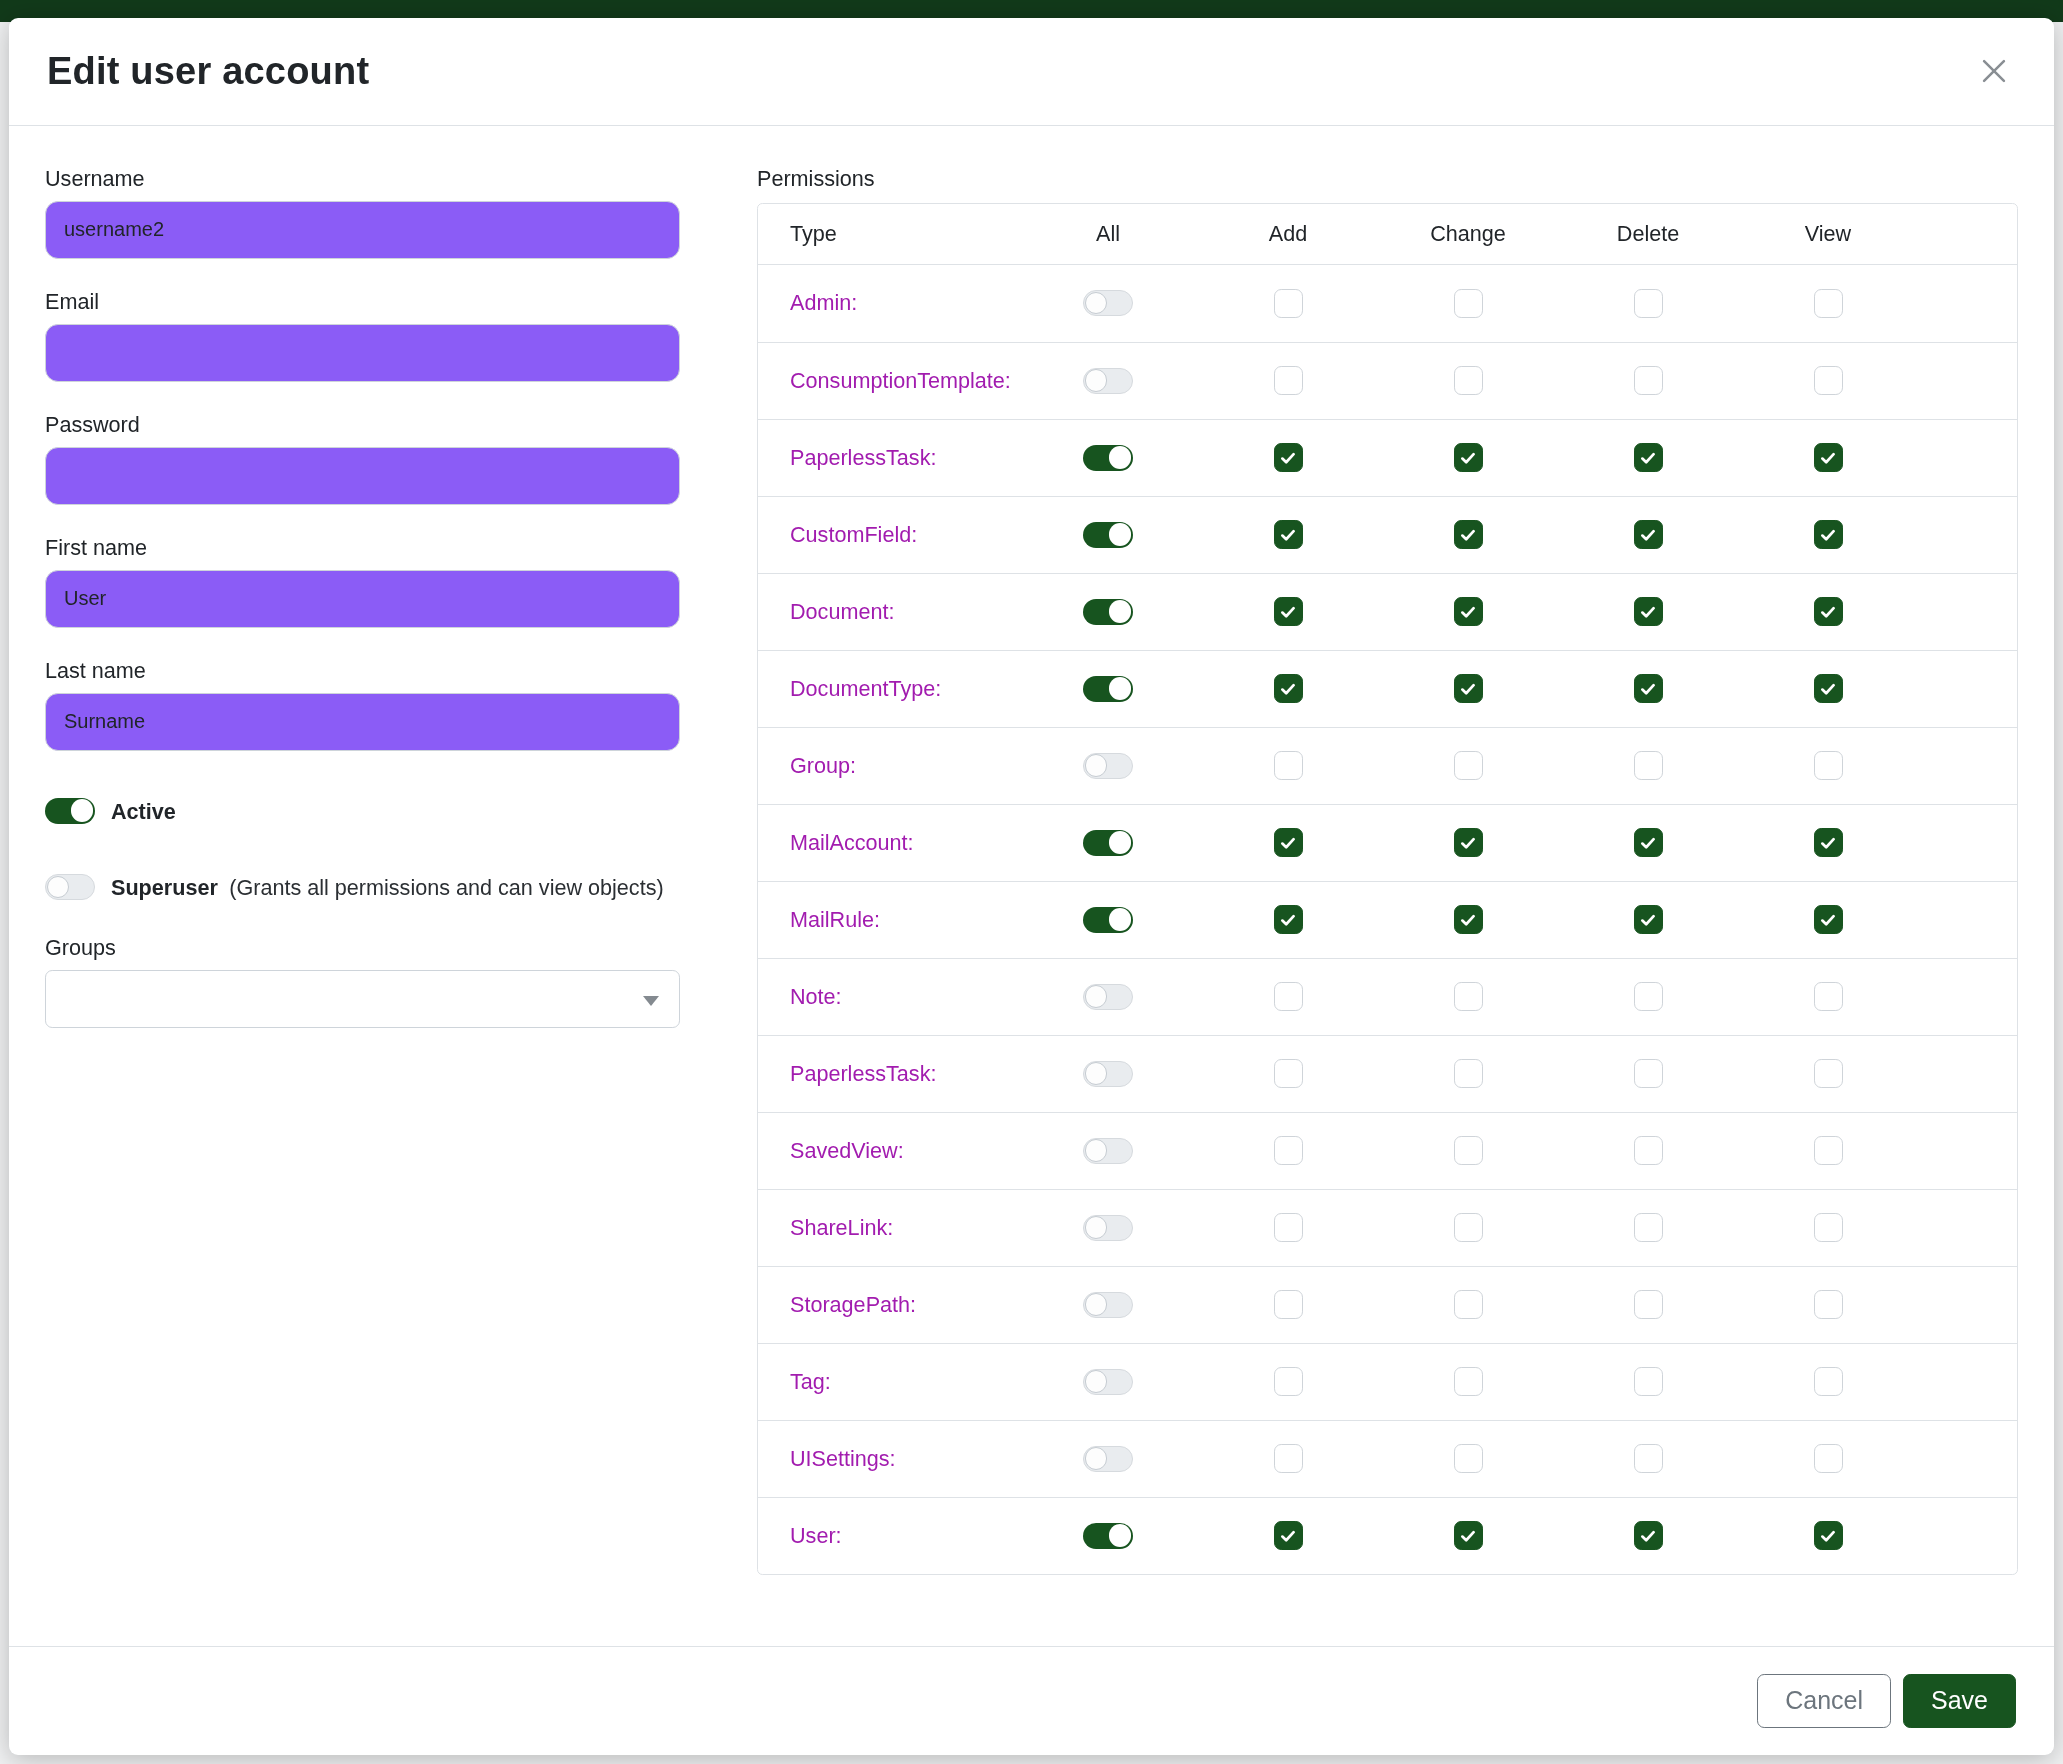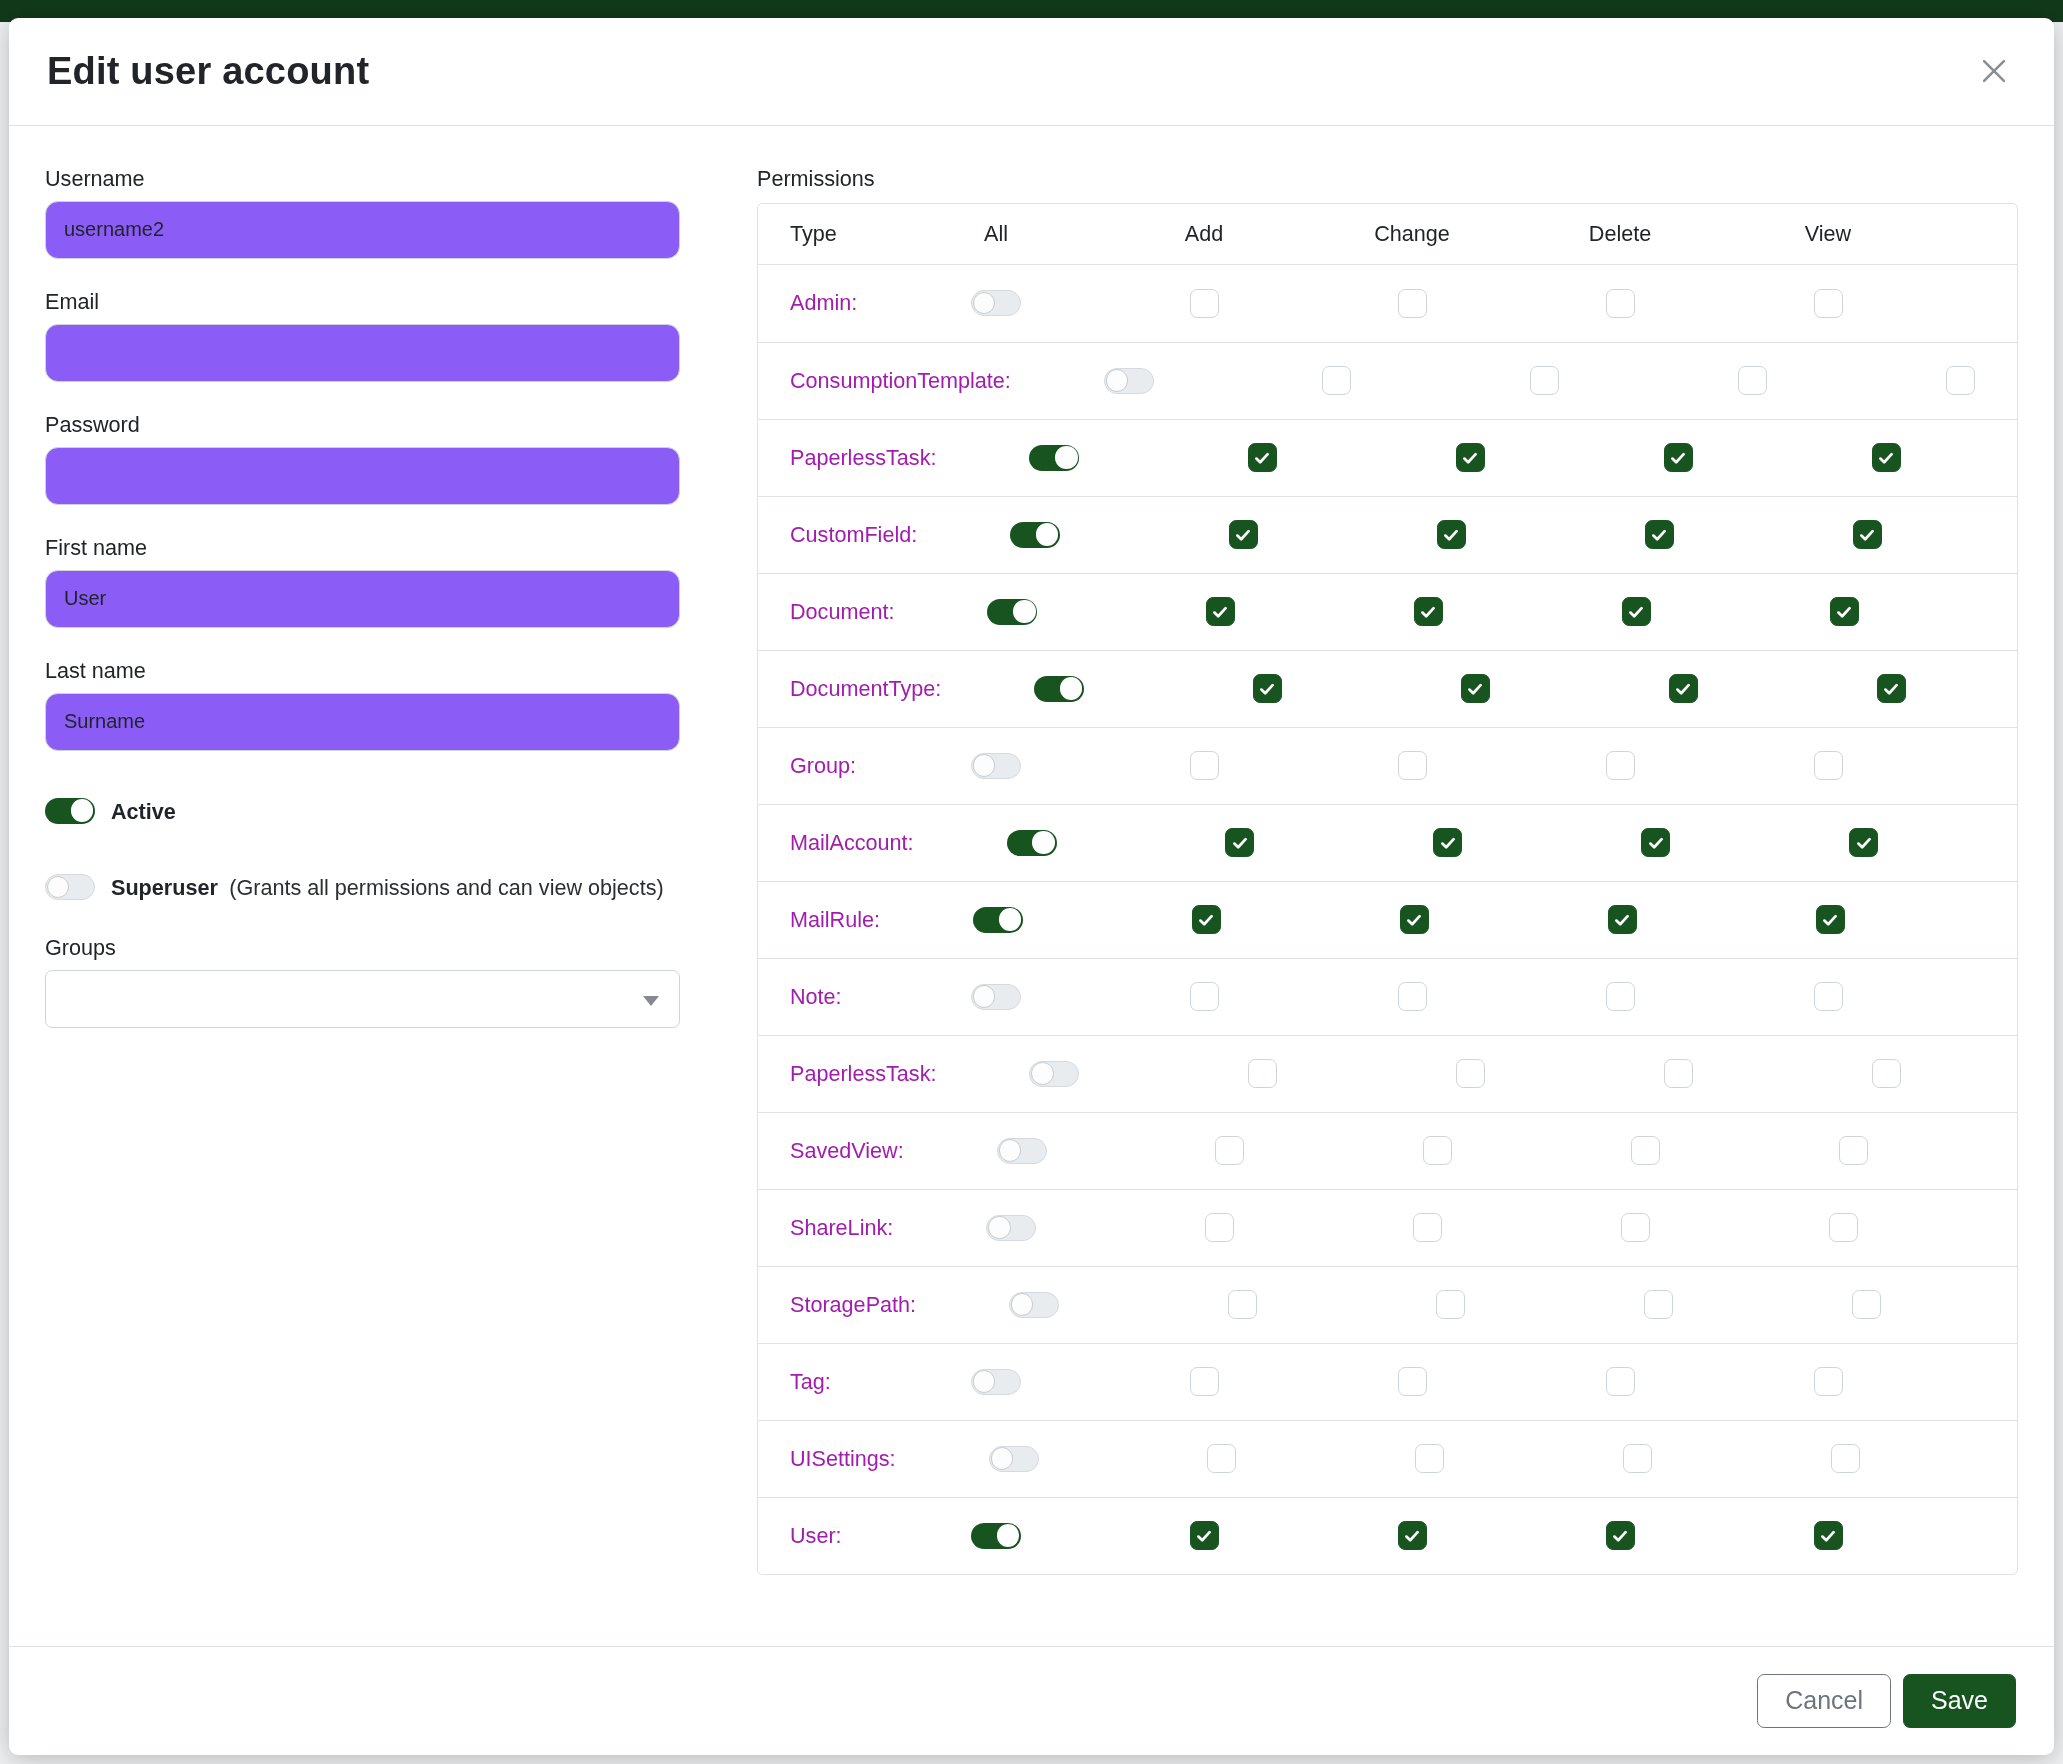--- a/index.html
+++ b/index.html
@@ -78,21 +78,20 @@
   .perm-col { flex:1; min-width:0;padding-left:32px; }
   .perm-label { font-size:21.6px; color:#212529; margin-bottom:10.8px; }
   .perm-table {
     border:0.9px solid #dee2e6; border-radius:5.4px; background:#fff; overflow:hidden;
   }
   .perm-head, .perm-row {
     display:grid;
     grid-template-columns: 1fr 180px 180px 180px 180px 180px;
     align-items:center;
     padding:0 99px 0 32px;
-    gap:28px;
   }
   .perm-head { height:61px; border-bottom:0.9px solid #dee2e6; }
   .perm-head span { font-size:21.6px; color:#212529; text-align:center; }
   .perm-head span:first-child { text-align:left; }
   .perm-row { height:77px; }
   .perm-row + .perm-row { border-top:0.9px solid #dee2e6; }
   .ptype { font-size:21.6px; color:#a21caf; }
   .cell { display:flex; justify-content:center; align-items:center; }
   .checkbox {
     width:29px; height:29px; border-radius:7.2px; cursor:pointer;

